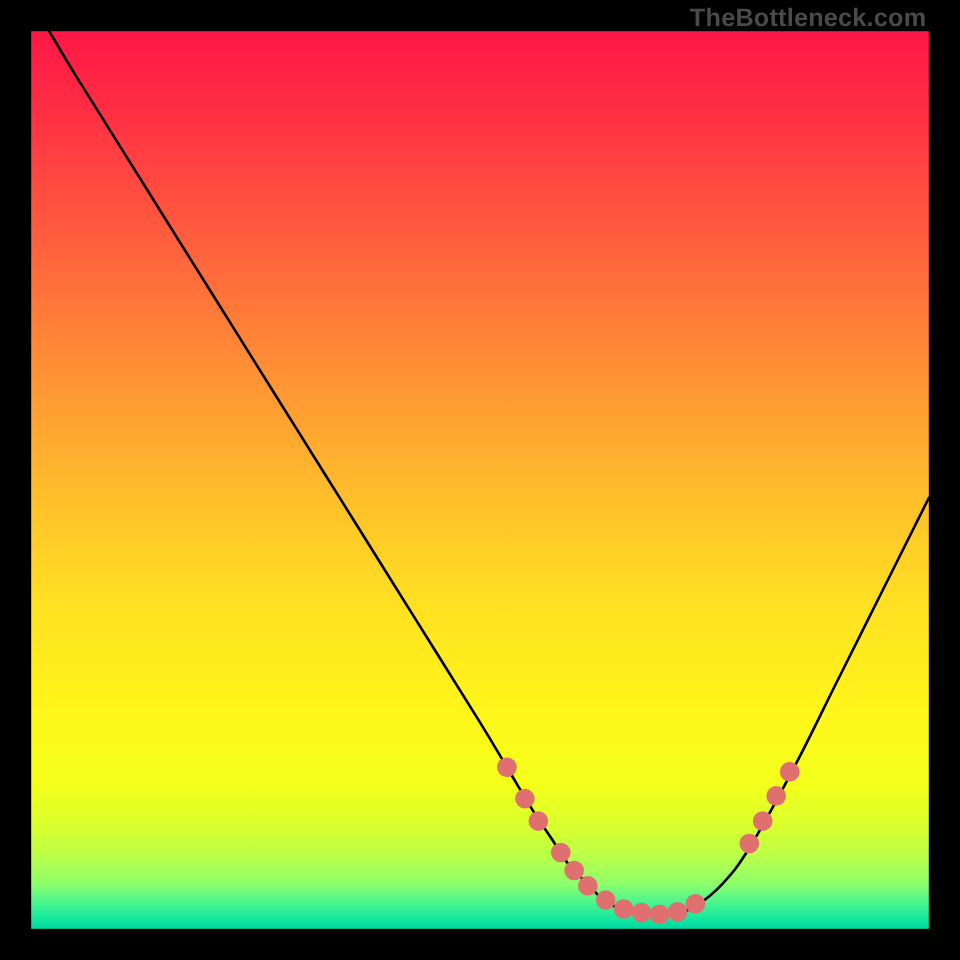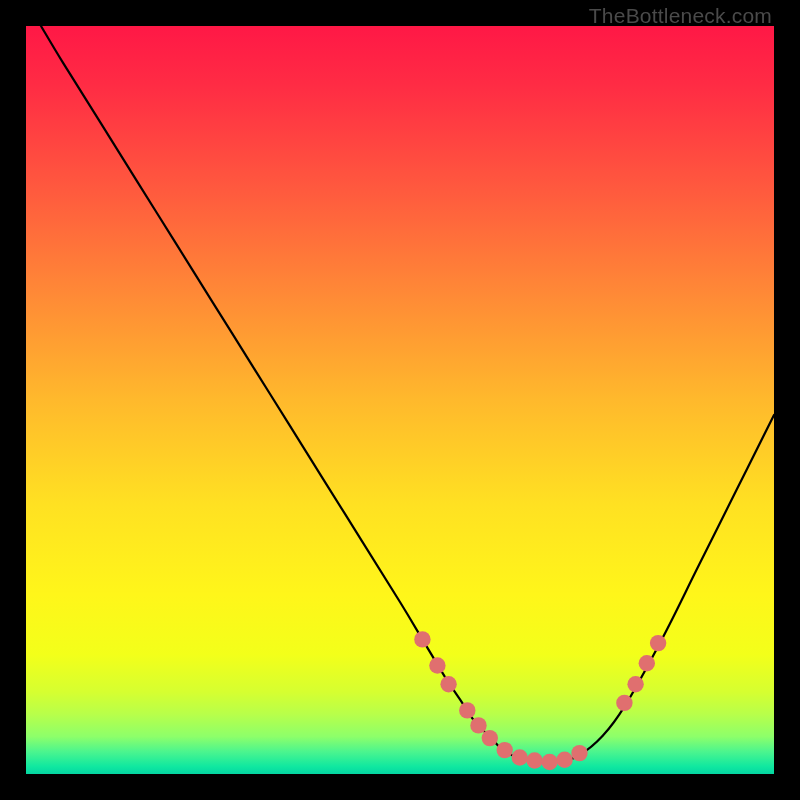--- a/index.html
+++ b/index.html
@@ -42,21 +42,21 @@
       #4cf58e 97%,
       #10e8a0 99%,
       #04d6a2 100%
     );
   }
   .watermark {
     position: absolute;
     top: 4px;
     right: 28px;
     font-size: 21px;
-    font-weight: 400;
+    font-weight: 700;
     color: #4a4a4a;
     letter-spacing: 0.2px;
   }
   svg.plot {
     position: absolute;
     top: 26px;
     left: 26px;
     width: 748px;
     height: 748px;
     overflow: visible;

